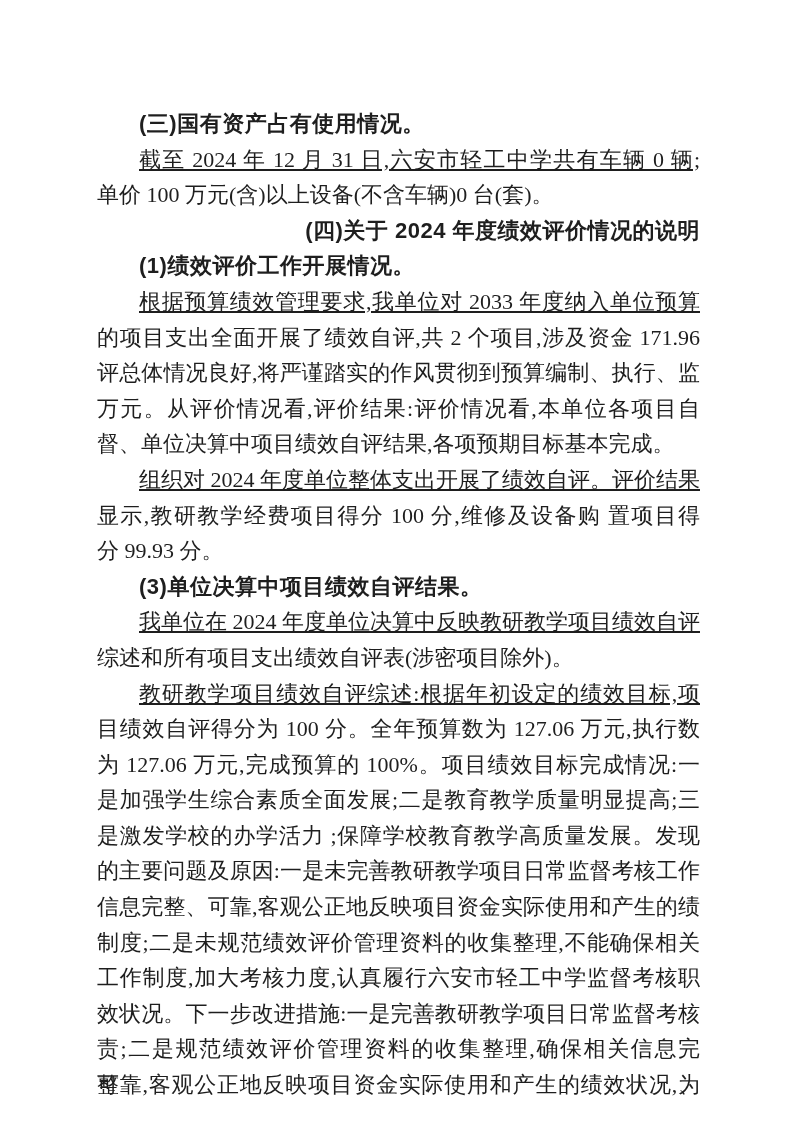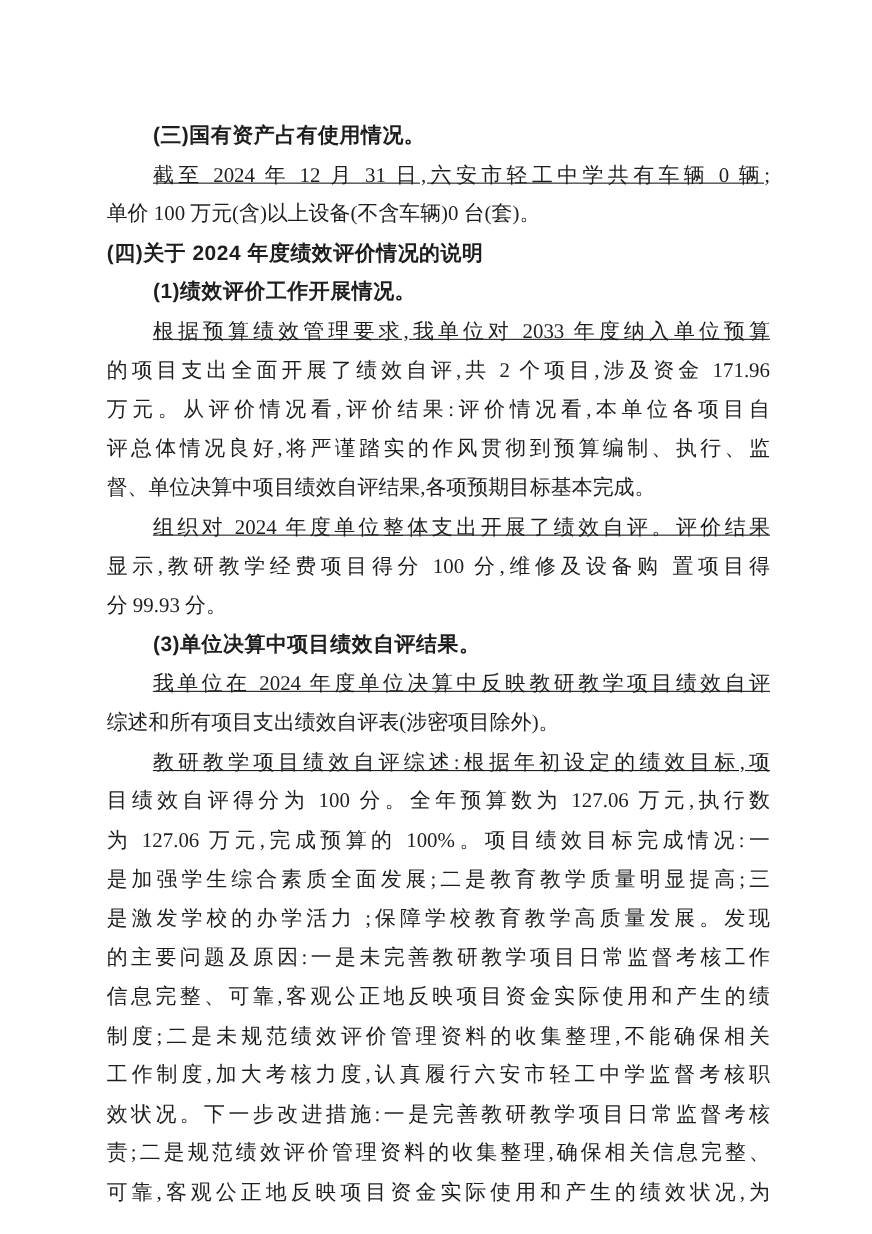--- a/index.html
+++ b/index.html
@@ -14,21 +14,21 @@
   }
   .content {
     position: absolute;
     left: 97px;
     top: 106px;
     width: 603px;
   }
   .line {
     height: 35.6px;
     line-height: 35.6px;
-    font-size: 19px;
+    font-size: 22px;
     white-space: nowrap;
     overflow: visible;
   }
   .just {
     white-space: normal;
     text-align: justify;
     text-align-last: justify;
   }
   .para-end {
     text-align-last: left;
@@ -36,36 +36,36 @@
   .first {
     text-indent: 42px;
     text-decoration: underline;
   }
   .heading {
     font-weight: 700;
     font-family: "Liberation Sans", "DejaVu Sans", sans-serif;
     letter-spacing: 0.5px;
   }
   .h-indent { text-indent: 42px; text-align: left; }
-  .h-center { text-align: left; text-indent: 0; }
+  .h-center { text-align: right; text-indent: 0; }
 </style>
 </head>
 <body>
 
 <div class="page">
   <div class="content">
       <div class="line heading h-indent">(三)国有资产占有使用情况。</div>
       <div class="line just first">截至 2024 年 12 月 31 日,六安市轻工中学共有车辆 0 辆;</div>
       <div class="line just para-end">单价 100 万元(含)以上设备(不含车辆)0 台(套)。</div>
       <div class="line heading h-center">(四)关于 2024 年度绩效评价情况的说明</div>
       <div class="line heading h-indent">(1)绩效评价工作开展情况。</div>
       <div class="line just first">根据预算绩效管理要求,我单位对 2033 年度纳入单位预算</div>
       <div class="line just">的项目支出全面开展了绩效自评,共 2 个项目,涉及资金 171.96</div>
+      <div class="line just">评总体情况良好,将严谨踏实的作风贯彻到预算编制、执行、监</div>
       <div class="line just">万元。从评价情况看,评价结果:评价情况看,本单位各项目自</div>
-      <div class="line just">评总体情况良好,将严谨踏实的作风贯彻到预算编制、执行、监</div>
       <div class="line just para-end">督、单位决算中项目绩效自评结果,各项预期目标基本完成。</div>
       <div class="line just first">组织对 2024 年度单位整体支出开展了绩效自评。评价结果</div>
       <div class="line just">显示,教研教学经费项目得分 100 分,维修及设备购 置项目得</div>
       <div class="line just para-end">分 99.93 分。</div>
       <div class="line heading h-indent">(3)单位决算中项目绩效自评结果。</div>
       <div class="line just first">我单位在 2024 年度单位决算中反映教研教学项目绩效自评</div>
       <div class="line just para-end">综述和所有项目支出绩效自评表(涉密项目除外)。</div>
       <div class="line just first">教研教学项目绩效自评综述:根据年初设定的绩效目标,项</div>
       <div class="line just">目绩效自评得分为 100 分。全年预算数为 127.06 万元,执行数</div>
       <div class="line just">为 127.06 万元,完成预算的 100%。项目绩效目标完成情况:一</div>

